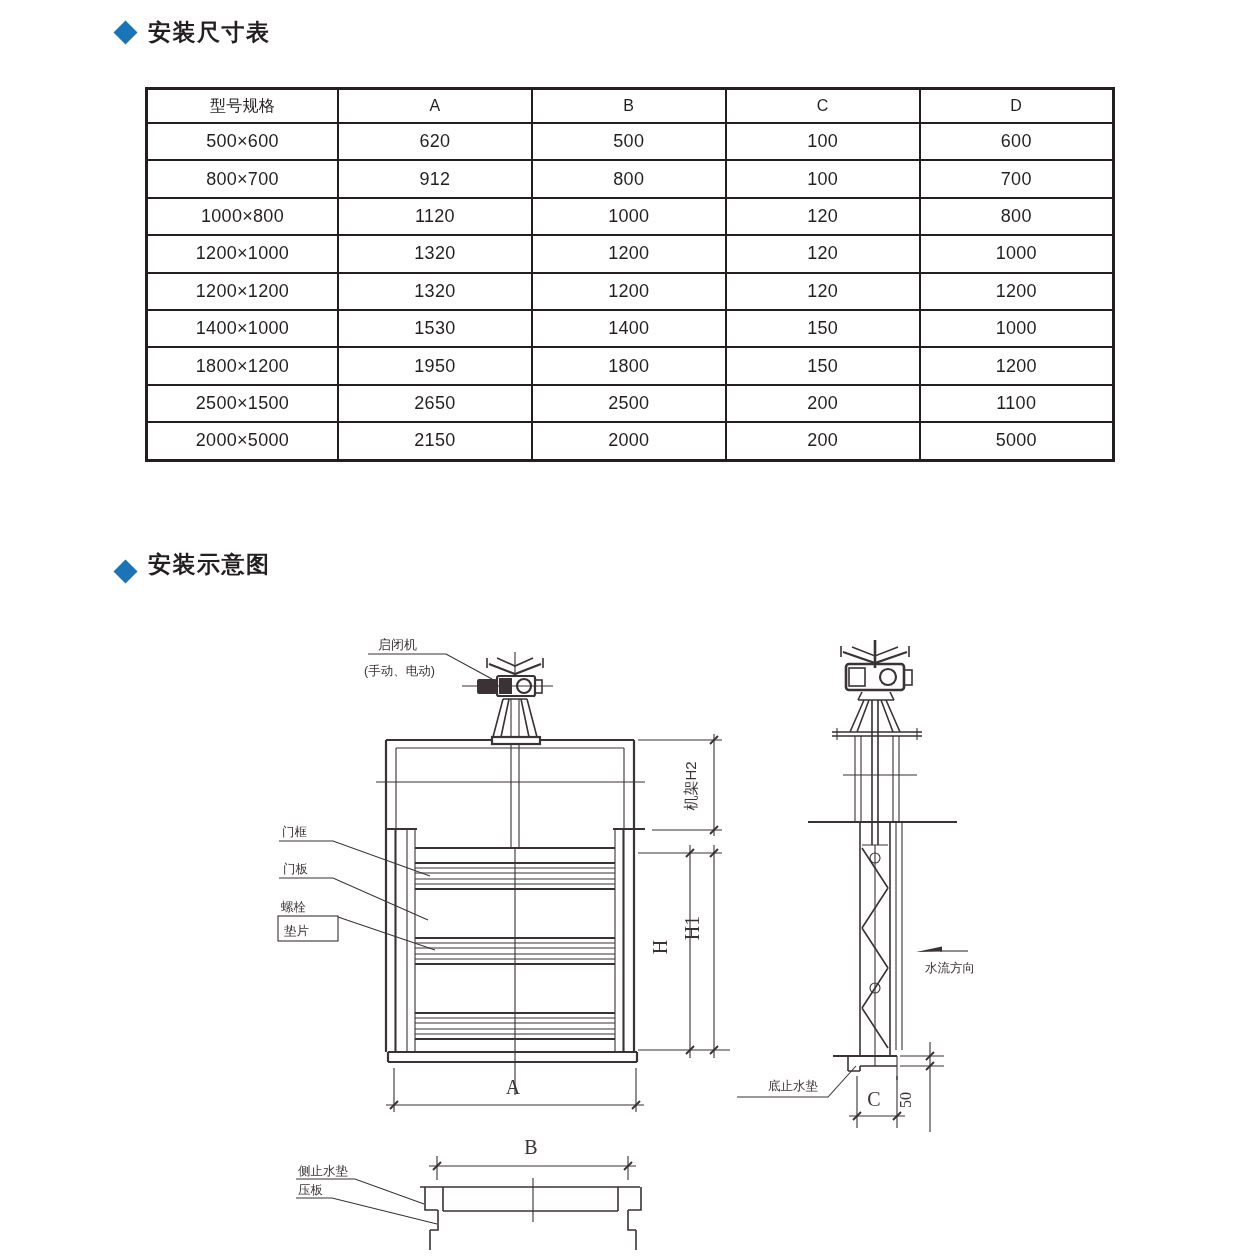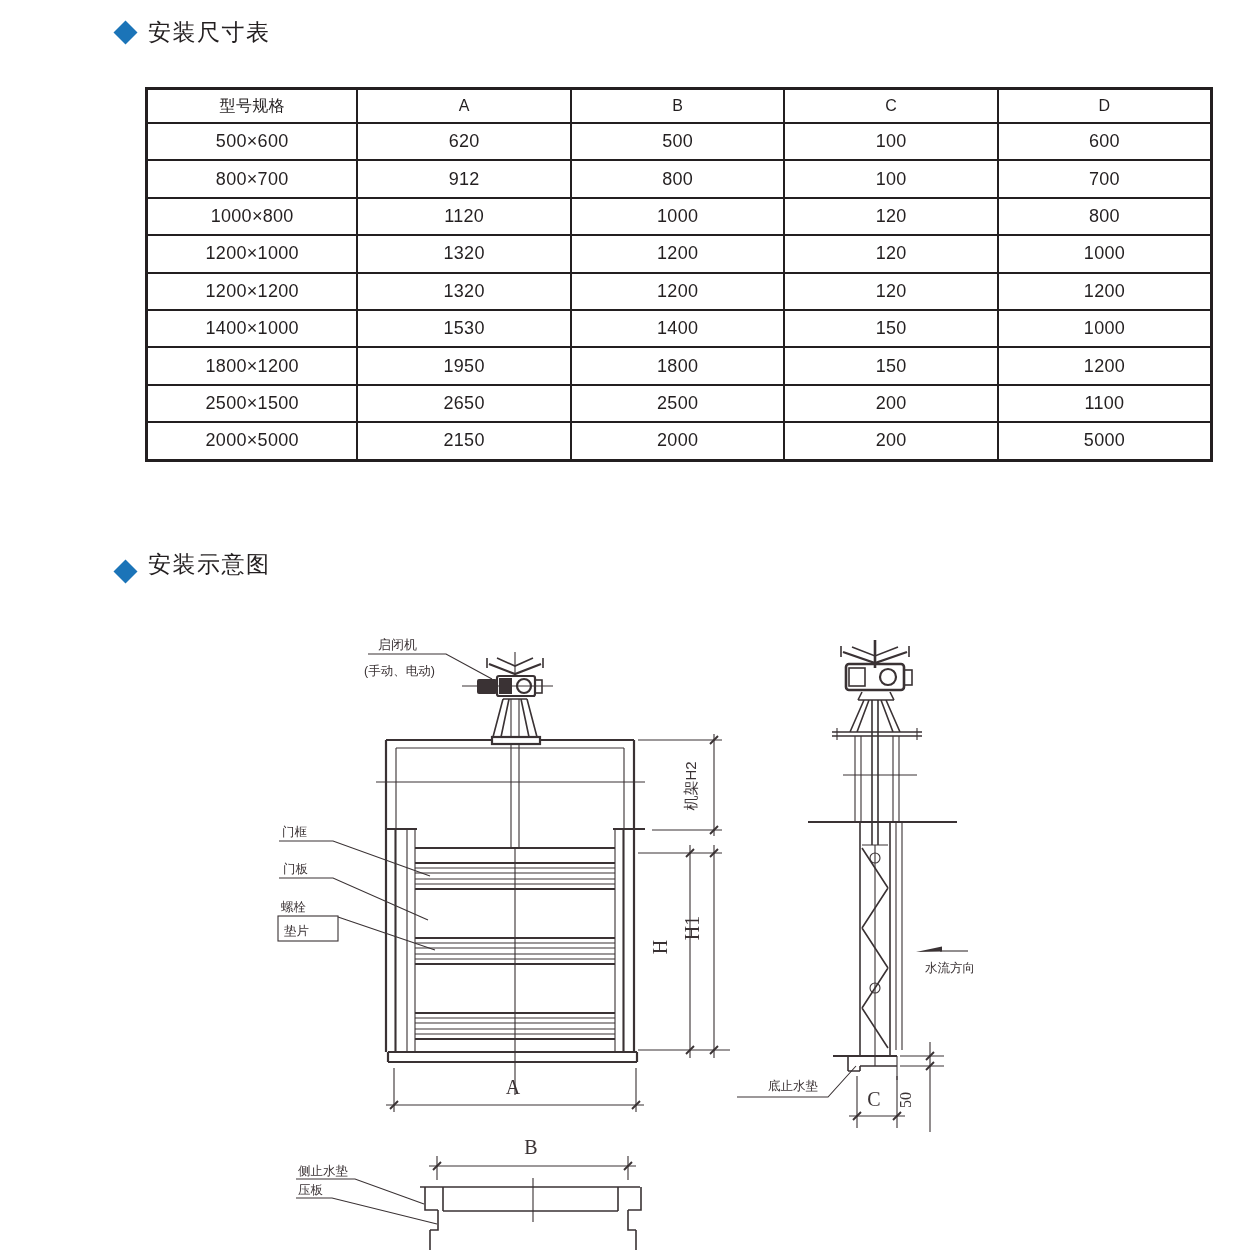--- a/index.html
+++ b/index.html
@@ -1,21 +1,21 @@
 <!DOCTYPE html>
 <html style="--accent: #1b74b8;"><head>
 <meta charset="utf-8">
 <style>
   html,body{margin:0;padding:0;background:#fff;}
   .page{position:relative;width:1258px;height:1256px;background:#fff;
         font-family:"Liberation Sans",sans-serif;color:#231f20;overflow:hidden;}
   .sec-header{position:absolute;left:117px;display:flex;align-items:center;gap:14px;}
   .diamond{width:17px;height:17px;background:var(--accent,#1b74b8);transform:rotate(45deg);flex:none;}
-  .sec-title{font-size:23px;font-weight:normal;letter-spacing:1.5px;margin:0;white-space:nowrap;}
-  table.dim-table{position:absolute;left:145px;top:87px;width:1068px;border-collapse:collapse;
+  .sec-title{font-size:23px;font-weight:bold;letter-spacing:1.5px;margin:0;white-space:nowrap;}
+  table.dim-table{position:absolute;left:145px;top:87px;width:970px;border-collapse:collapse;
         table-layout:fixed;border:3px solid #231f20;}
   table.dim-table col.c0{width:19.8%;}
   table.dim-table th,table.dim-table td{border:2px solid #231f20;text-align:center;
         font-weight:normal;font-size:18px;height:35.4px;padding:0;letter-spacing:.3px;}
   table.dim-table thead th{height:32px;font-size:16px;}
   svg.diagram{position:absolute;left:0;top:0;width:1258px;height:1256px;}
   .ln{stroke:#3a3234;fill:none;stroke-linecap:butt;}
   .w1{stroke-width:1.1;} .w12{stroke-width:1.2;} .w15{stroke-width:1.6;}
   .w2{stroke-width:2.2;} .w25{stroke-width:2.6;} .tick{stroke-width:1.9;}
   .fillink{fill:#3a3234;stroke:none;}

